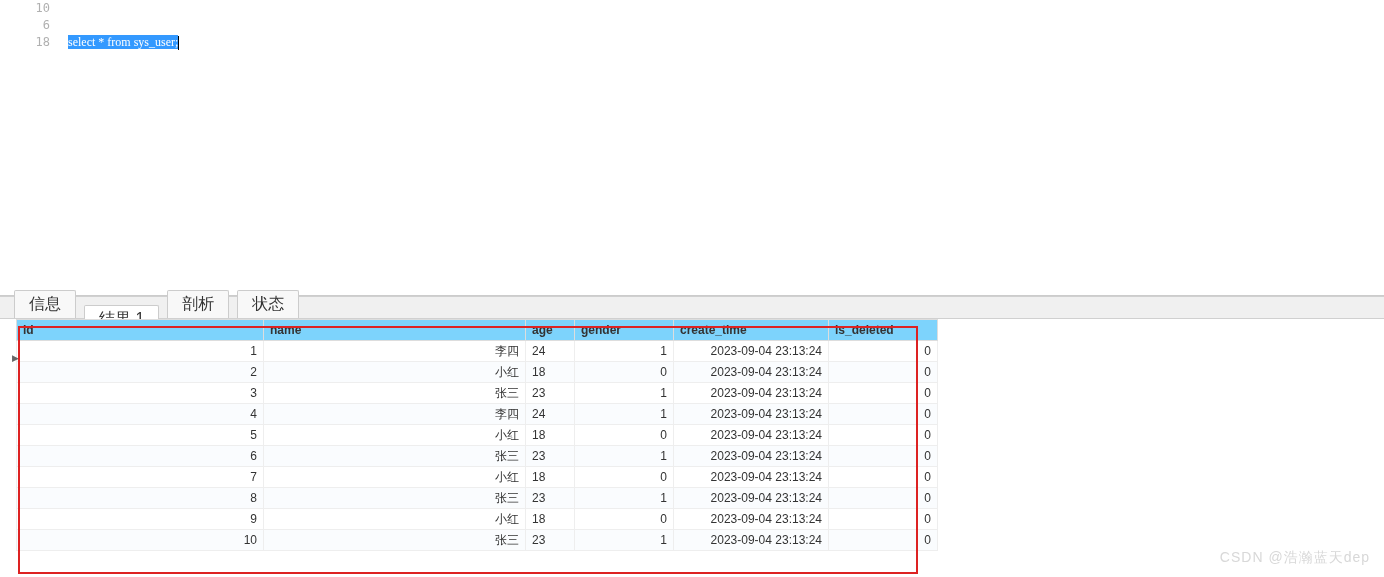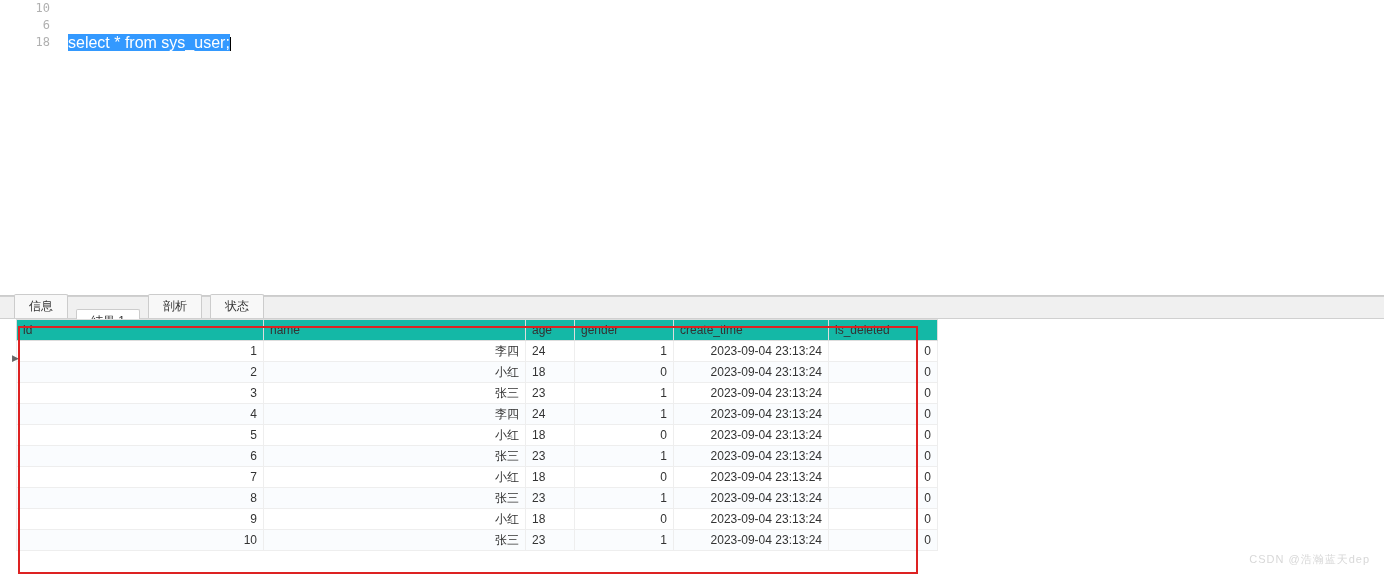--- a/index.html
+++ b/index.html
@@ -1,41 +1,41 @@
 <!DOCTYPE html>
 <html><head>
 <meta charset="utf-8">
 <style>
   * { box-sizing: border-box; margin: 0; padding: 0; }
   body { font-family: "Microsoft YaHei", Arial, sans-serif; font-size: 12px; background: #fff; color: #333; width: 1384px; height: 577px; overflow: hidden; position: relative; }
   .editor-area { height: 296px; background: #fff; border-bottom: 1px solid #ccc; }
   .gutter { width: 62px; float: left; background: #fff; text-align: right; padding-right: 12px; color: #b0b0b0; font-family: Consolas, monospace; font-size: 12px; line-height: 17px; }
   .gutter .line-num { height: 17px; }
-  .code-area { margin-left: 62px; font-family: Liberation Sans, sans-serif; font-size: 16px; line-height: 17px; padding-left: 6px; }
+  .code-area { margin-left: 62px; font-family: Liberation Serif, serif; font-size: 12px; line-height: 17px; padding-left: 6px; }
   .code-line { height: 17px; white-space: pre; }
   .sel { background: #3399ff; color: #fff; }
   .cursor { display: inline-block; width: 1px; height: 14px; background: #000; vertical-align: middle; }
   .tabs-bar { height: 23px; background: #f0f0f0; border-top: 1px solid #d0d0d0; border-bottom: 1px solid #d0d0d0; padding-left: 14px; display: flex; align-items: flex-end; }
-  .tab { padding: 3px 14px; border: 1px solid #ccc; border-bottom: none; margin-right: 8px; background: #f8f8f8; cursor: pointer; font-size: 12px; color: #333; border-radius: 2px 2px 0 0; }
+  .tab { padding: 3px 14px; border: 1px solid #ccc; border-bottom: none; margin-right: 8px; background: #f8f8f8; cursor: pointer; font-size: 16px; color: #333; border-radius: 2px 2px 0 0; }
   .tab.active { background: #fff; border-bottom: 1px solid #fff; position: relative; top: 16px; }
   .results-area { position: relative; height: 258px; overflow: hidden; }
   .highlight-box { position: absolute; left: 18px; top: 7px; width: 900px; height: 248px; border: 2px solid #d22; pointer-events: none; z-index: 10; }
   .grid { margin-left: 16px; border-collapse: collapse; table-layout: fixed; }
-  .grid th { background: #14b8a6; border: 1px solid #ddd; font-weight: normal; text-align: left; padding: 2px 6px; height: 21px; font-size: 12px; color: #333; }
+  .grid th { background: #7dd3fc; border: 1px solid #ddd; font-weight: bold; text-align: left; padding: 2px 6px; height: 21px; font-size: 12px; color: #333; }
   .grid td { border: 1px solid #eee; padding: 1px 6px; height: 21px; font-size: 12px; color: #333; }
   .grid tr:nth-child(even) td { background: #fafcfe; }
   .grid tr:nth-child(odd) td { background: #fff; }
   .col-id { width: 247px; text-align: right; }
   .col-name { width: 262px; text-align: right; }
   .col-age { width: 49px; text-align: left; }
   .col-gender { width: 99px; text-align: right; }
   .col-create { width: 155px; text-align: right; }
   .col-deleted { width: 109px; text-align: right; }
   .row-marker { position: absolute; left: 12px; top: 34px; font-size: 9px; color: #666; }
-  .watermark { position: absolute; right: 14px; bottom: 10px; color: #d8d8d8; font-size: 11px; letter-spacing: 1px; pointer-events: none; z-index: 20; }
+  .watermark { position: absolute; right: 14px; bottom: 10px; color: #d8d8d8; font-size: 14px; letter-spacing: 1px; pointer-events: none; z-index: 20; }
 </style>
 </head>
 <body>
 
 <div class="editor-area">
   <div class="gutter">
     <div class="line-num">10</div>
     <div class="line-num">6</div>
     <div class="line-num">18</div>
   </div>

